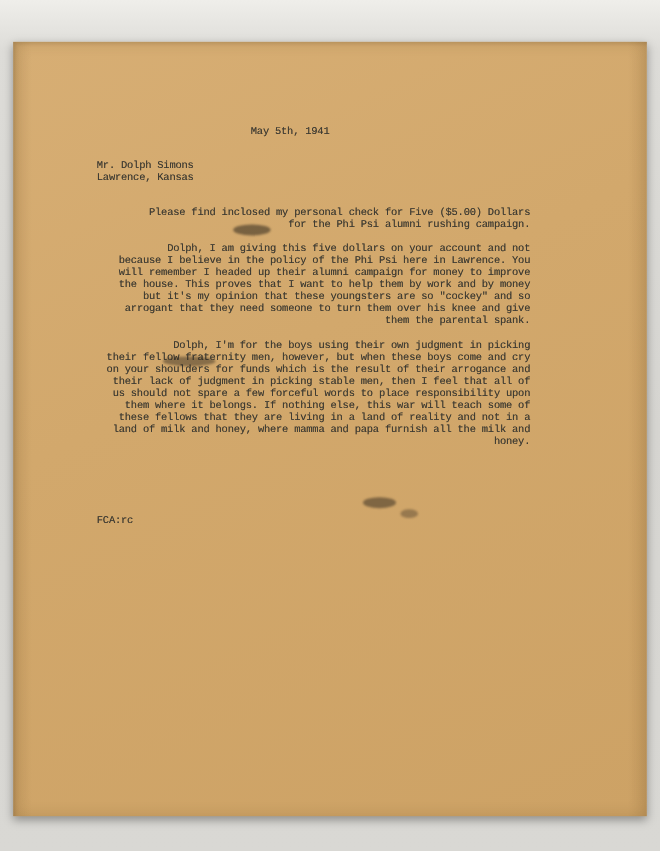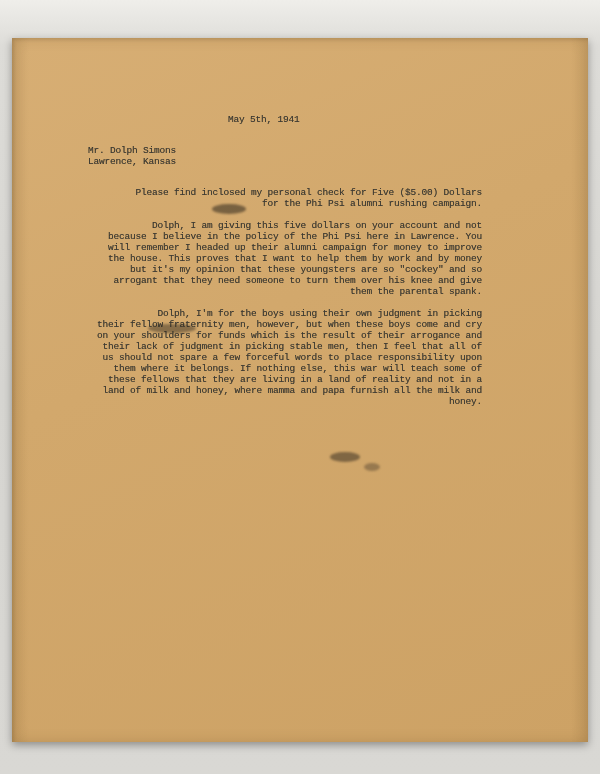--- a/index.html
+++ b/index.html
@@ -44,18 +44,19 @@
   <div class="edge-shade"></div>
   <div class="content">
     <div class="date">May 5th, 1941</div>
     <div class="address">
       <div>Mr. Dolph Simons</div>
       <div>Lawrence, Kansas</div>
     </div>
     <p class="para first">Please find inclosed my personal check for Five ($5.00) Dollars for the Phi Psi alumni rushing campaign.</p>
     <p class="para">Dolph, I am giving this five dollars on your account and not because I believe in the policy of the Phi Psi here in Lawrence. You will remember I headed up their alumni campaign for money to improve the house. This proves that I want to help them by work and by money but it's my opinion that these youngsters are so "cockey" and so arrogant that they need someone to turn them over his knee and give them the parental spank.</p>
     <p class="para">Dolph, I'm for the boys using their own judgment in picking their fellow fraternity men, however, but when these boys come and cry on your shoulders for funds which is the result of their arrogance and their lack of judgment in picking stable men, then I feel that all of us should not spare a few forceful words to place responsibility upon them where it belongs. If nothing else, this war will teach some of these fellows that they are living in a land of reality and not in a land of milk and honey, where mamma and papa furnish all the milk and honey.</p>
+    <div class="initials">FCA:rc</div>
   </div>
   <div class="smudge s1"></div>
   <div class="smudge s2"></div>
   <div class="smudge s3"></div>
   <div class="smudge s4"></div>
 </div>
 
 </body></html>

